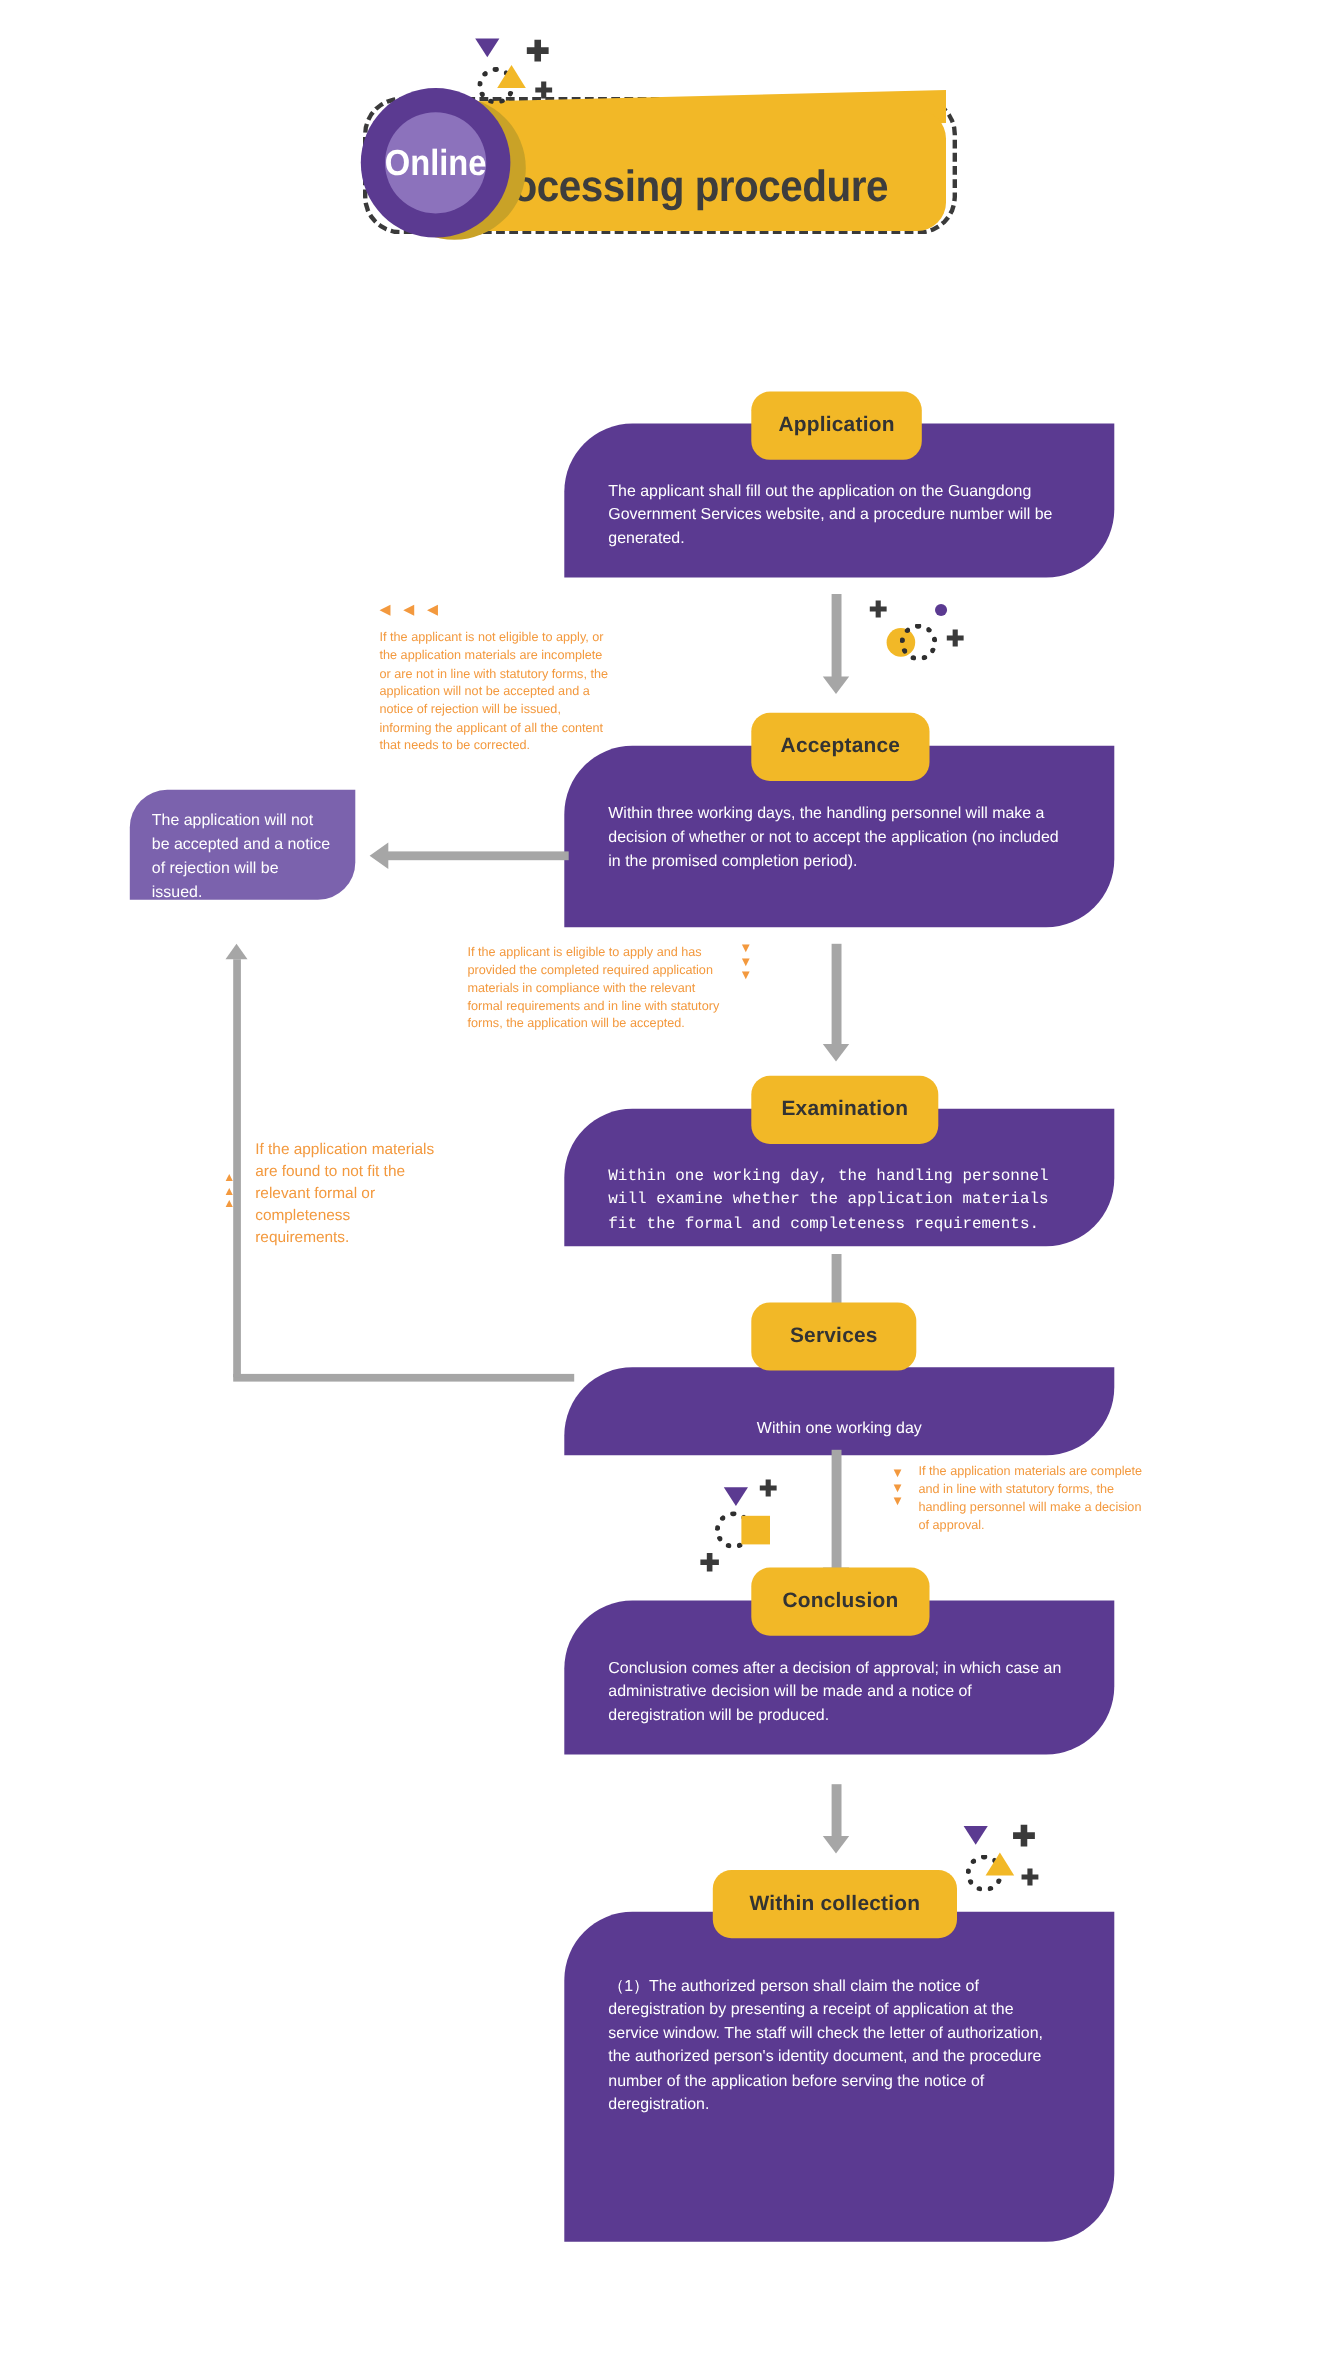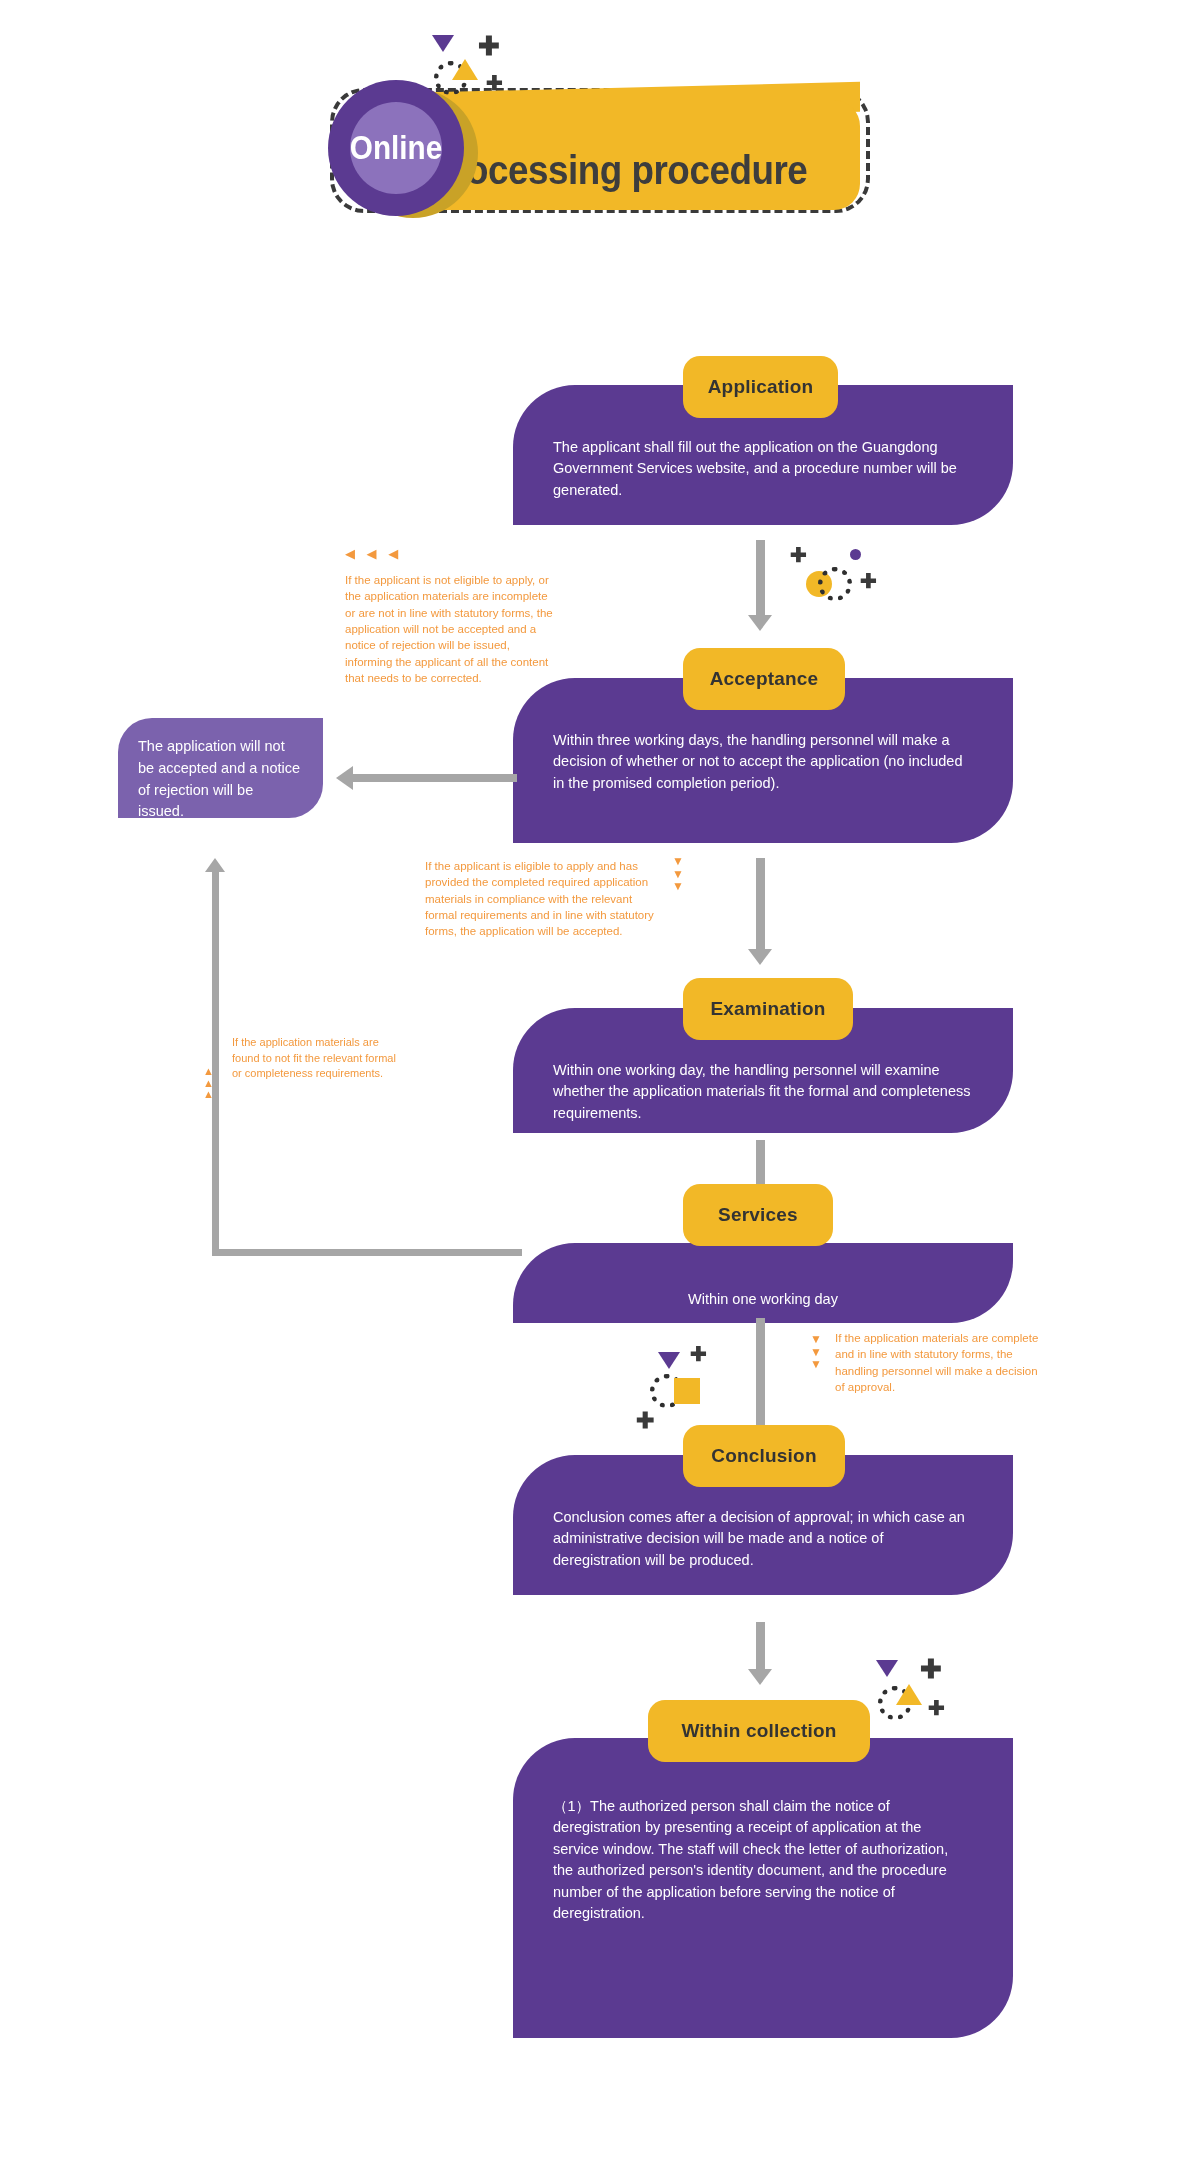--- a/index.html
+++ b/index.html
@@ -242,21 +242,21 @@
     border-bottom: 14px solid #a6a6a6;
   }
 
   
   .annot {
     position: absolute;
     color: #f3993e;
     font-size: 11.5px;
     line-height: 1.42;
   }
-  .annot.small { font-size: 11px; }
+  .annot.small { font-size: 14px; }
   .annot-marks {
     position: absolute;
     color: #f3993e;
     line-height: 0.95;
     font-size: 13px;
     letter-spacing: 4px;
   }
   .marks-col {
     position: absolute;
     color: #f3993e;
@@ -322,21 +322,21 @@
 <div class="annot" style="left:425px; top:858px; width:235px;">If the applicant is eligible to apply and has provided the completed required application materials in compliance with the relevant formal requirements and in line with statutory forms, the application will be accepted.</div>
 <div class="marks-col" style="left:672px; top:855px;">
   <span>▼</span>
   <span>▼</span>
   <span>▼</span>
 </div>
 
 <div class="arrow-v" style="left:756px; top:858px; height:92px;"></div>
 
 <div class="step">
-  <div class="step-body" style="left:513px; top:1008px; width:500px; height:125px; padding:52px 40px 30px 40px;">
+  <div class="step-body" style="left:513px; top:1008px; width:500px; height:125px; padding:52px 40px 30px 40px;font-family:Liberation Mono, monospace;">
     <p>Within one working day, the handling personnel will examine whether the application materials fit the formal and completeness requirements.</p>
   </div>
   <div class="step-chip" style="left:683px; top:978px; width:170px; height:62px;">Examination</div>
 </div>
 
 <div class="annot small" style="left:232px; top:1035px; width:165px;">If the application materials are found to not fit the relevant formal or completeness requirements.</div>
 <div class="marks-col" style="left:203px; top:1066px; font-size:11px;">
   <span>▲</span>
   <span>▲</span>
   <span>▲</span>

